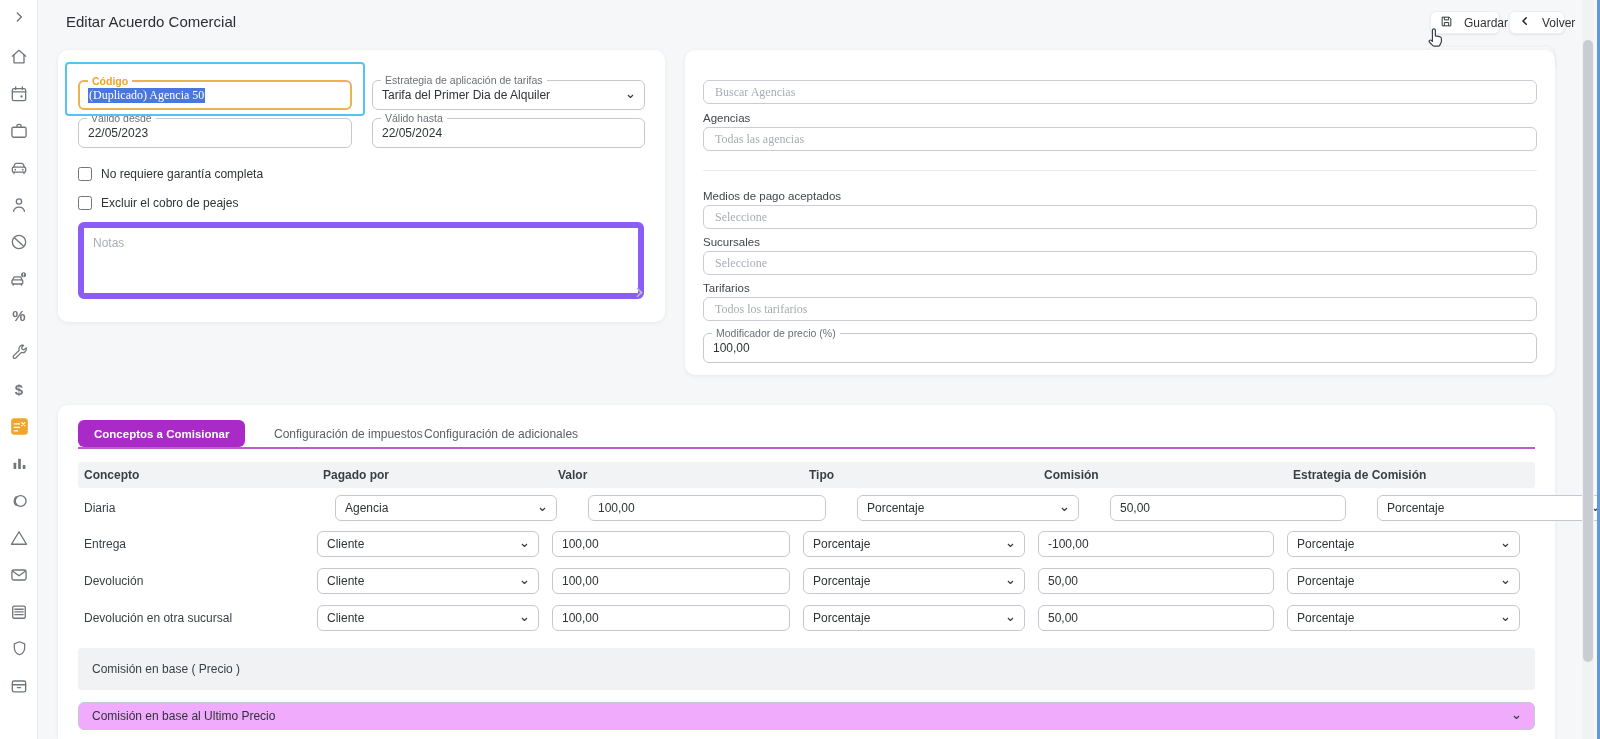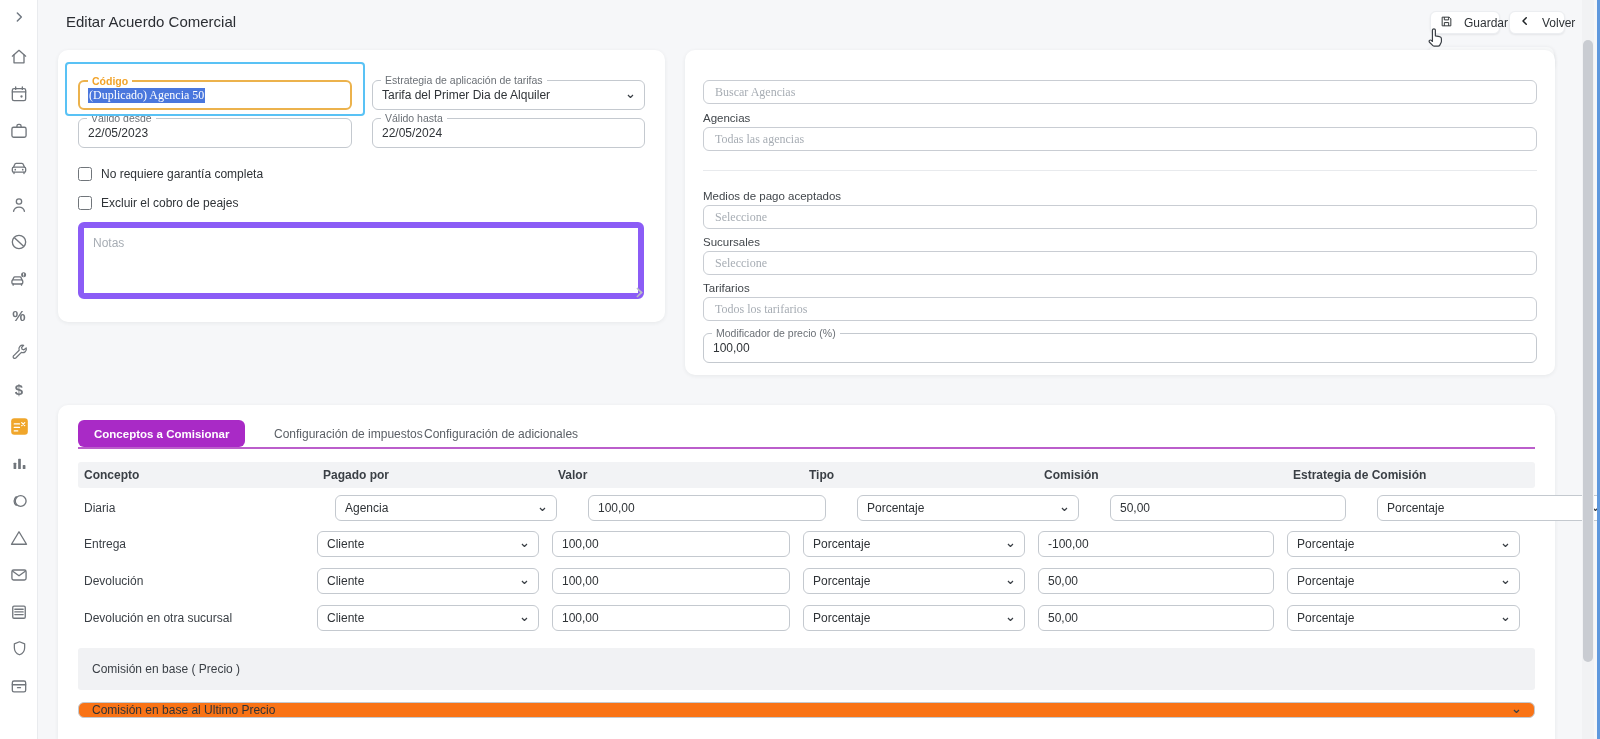--- a/index.html
+++ b/index.html
@@ -70,21 +70,21 @@
   .thead { position:absolute; left:20px; right:20px; top:57px; height:26px; background:#f2f3f5; border-radius:3px; }
   .thead div { font-size:12px; font-weight:600; color:#3a3f45; padding-left:6px; }
   .trow { position:absolute; left:20px; right:20px; height:26px; }
   .trow .cname { font-size:12px; color:#3a3f45; padding-left:6px; }
   .fsel { position:relative; height:26px; border:1px solid #c4c9cf; border-radius:6px; background:#fff; font-size:12px; color:#2f3337;
           display:flex; align-items:center; padding-left:9px; cursor:pointer; }
   .finp { height:26px; width:100%; border:1px solid #c4c9cf; border-radius:6px; background:#fff; font-family:inherit; font-size:12px; color:#2f3337; padding:0 9px; }
 
   .base-bar { position:absolute; left:20px; right:20px; top:243px; height:42px; background:#f1f2f4; border-radius:3px;
               display:flex; align-items:center; padding-left:14px; font-size:12px; font-weight:500; color:#3a3f45; }
-  .base-select { position:absolute; left:20px; right:20px; top:297px; height:16px; border:1px solid #c4c9cf; border-radius:6px; background:#f97316;
+  .base-select { position:absolute; left:20px; right:20px; top:297px; height:28px; border:1px solid #c4c9cf; border-radius:6px; background:#f0abfc;
                  font-size:12px; color:#2f3337; display:flex; align-items:center; padding-left:13px; cursor:pointer; }
 
   
   .scroll-track { position:absolute; right:6px; top:0; width:12px; height:739px; background:#f1f2f4; }
   .scroll-thumb { position:absolute; right:7px; top:40px; width:10px; height:622px; background:#c9ccd2; border-radius:5px; }
   .edge-line { position:absolute; right:0; top:0; width:3px; height:739px; background:#5f98dd; }
 </style>
 </head>
 <body>
 

